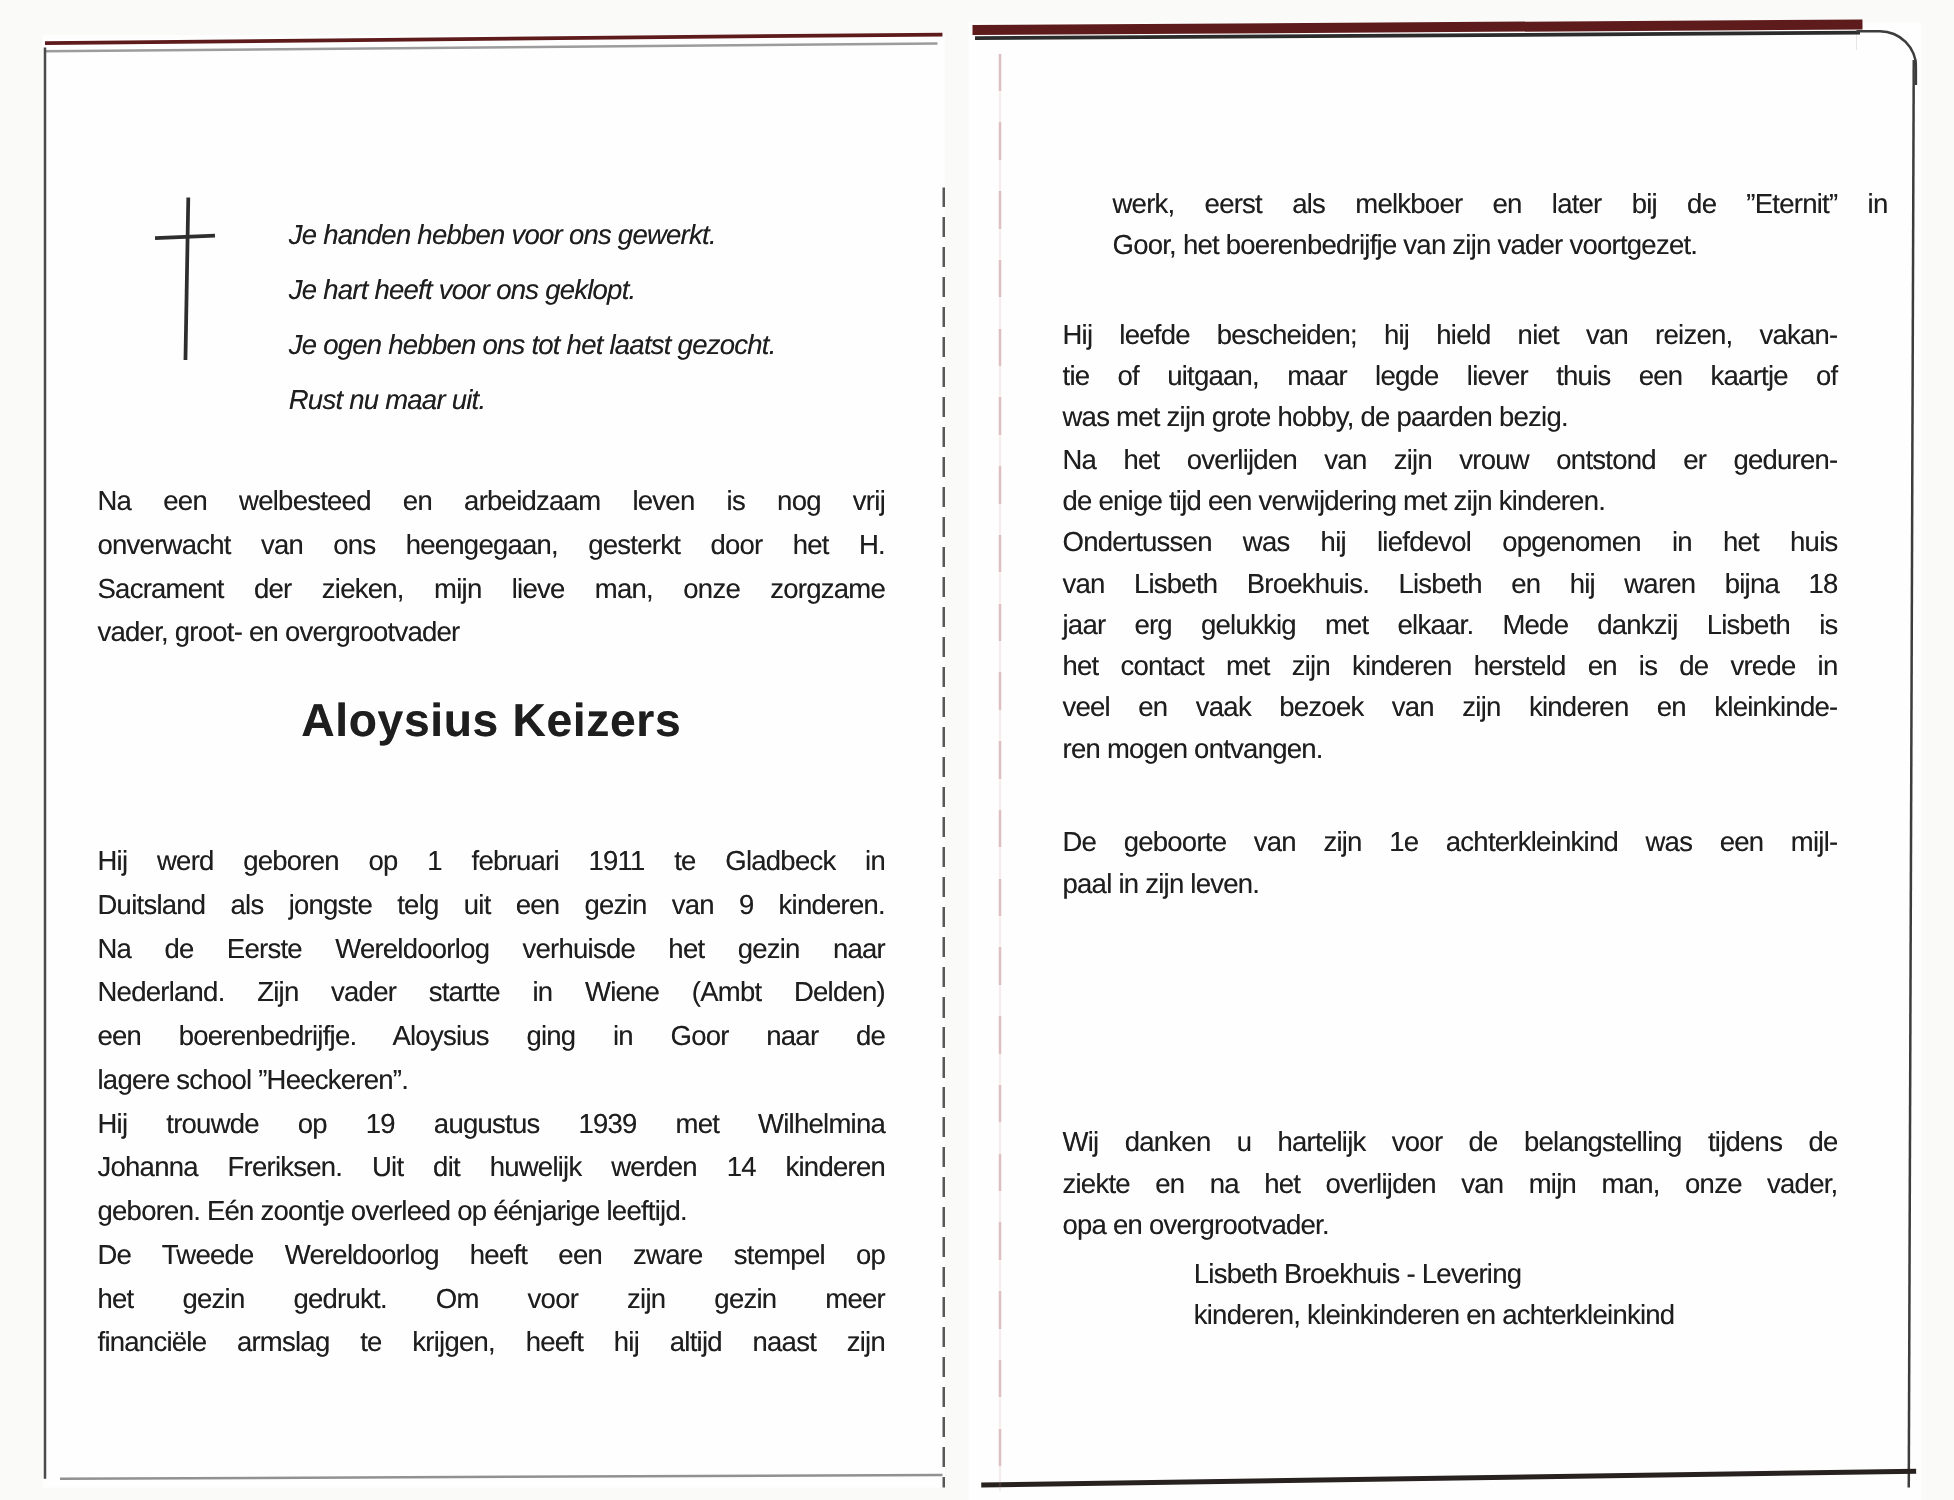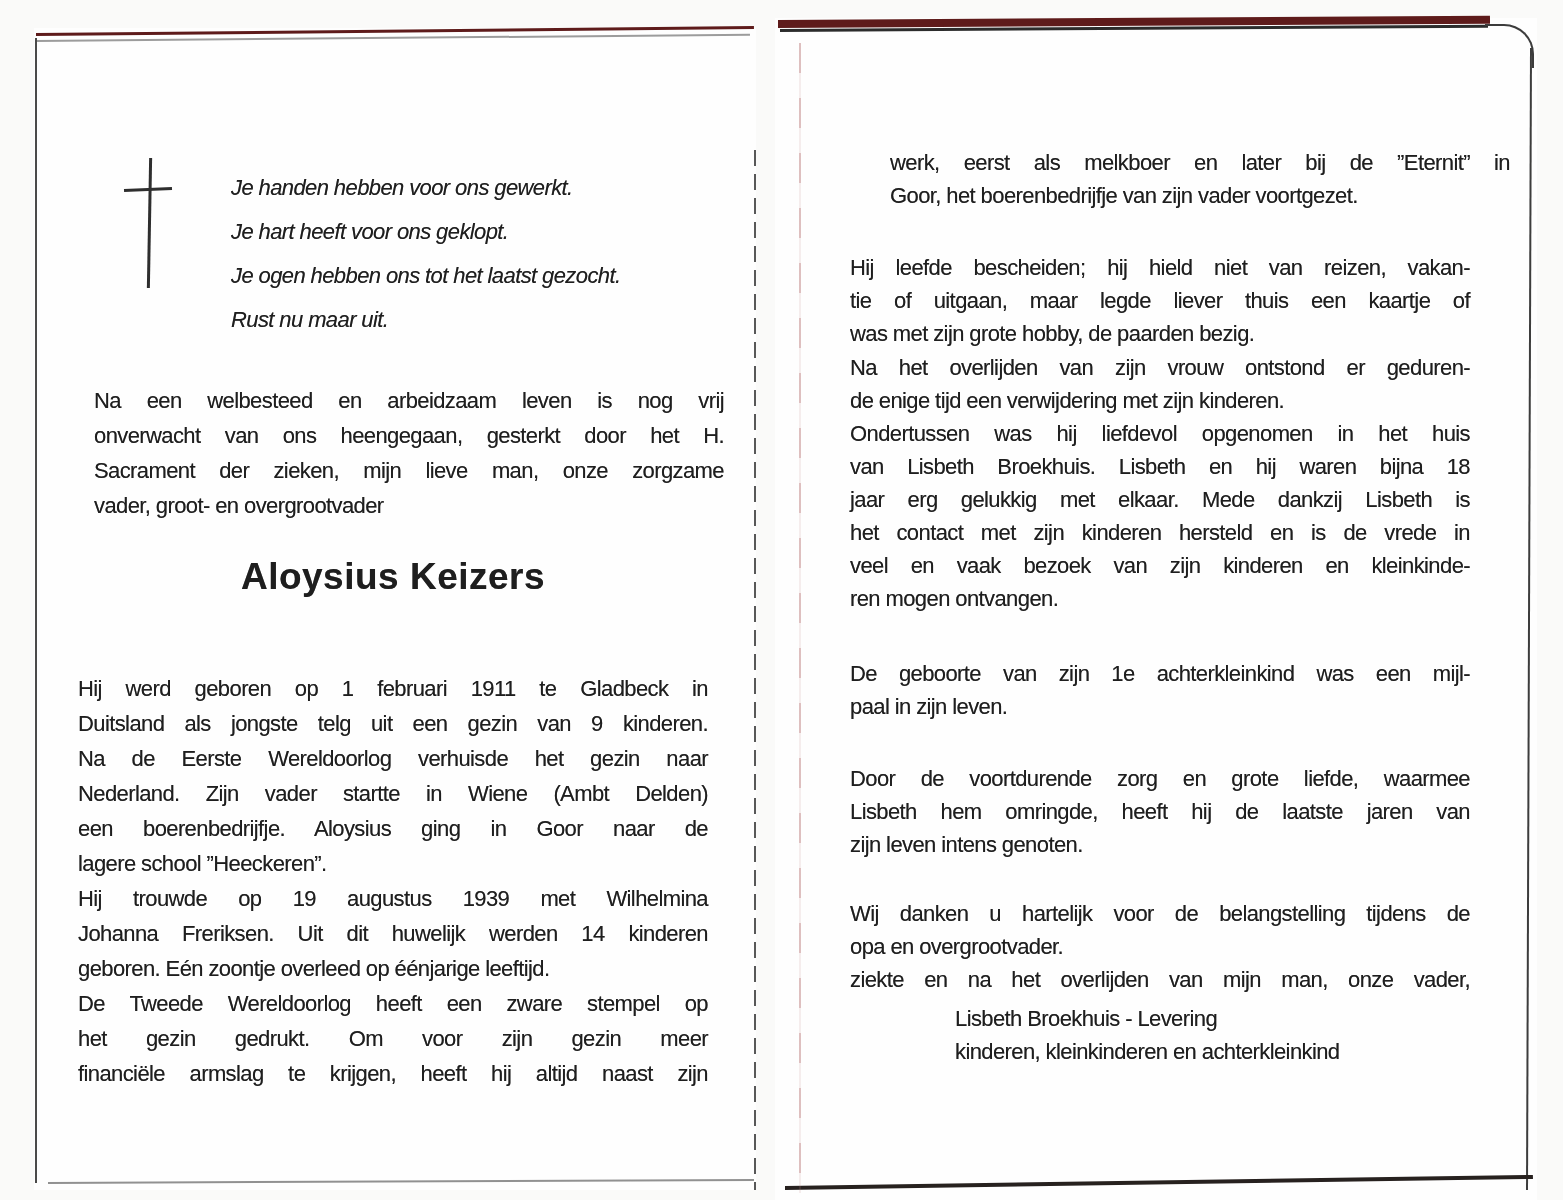--- a/index.html
+++ b/index.html
@@ -35,21 +35,21 @@
   .cross{position:absolute;left:88px;top:128px;width:52px;height:136px;}
   .cross-stem{position:absolute;left:26px;top:2px;width:2.5px;height:130px;background:#2e2e2e;transform:rotate(1deg);}
   .cross-bar{position:absolute;left:2px;top:32px;width:48px;height:2.5px;background:#2e2e2e;transform:rotate(-2.5deg);}
 
   
   .tblock{position:absolute;color:var(--ink);font-size:22px;letter-spacing:-0.6px;
           text-shadow:0 0 0.4px rgba(25,25,25,.55);}
   .lp .tblock{line-height:35px;}
   .rp .tblock{line-height:33px;}
   .poem{left:197px;top:138px;line-height:44px !important;font-style:italic;width:500px;}
-  .intro{left:60px;top:355px;width:630px;}
+  .intro{left:44px;top:355px;width:630px;}
   .name-heading{left:44px;top:529px;width:630px;text-align:center;
      font-size:37px;font-weight:bold;letter-spacing:0.5px;line-height:40px !important;}
   .bio{left:44px;top:643px;width:630px;}
 
   .rp-p1{left:75px;top:128px;width:620px;margin-left:40px;}
   .rp-p2{left:75px;top:233px;width:620px;}
   .rp-p3{left:75px;top:333px;width:620px;}
   .rp-p4{left:75px;top:399px;width:620px;}
   .rp-p5{left:75px;top:639px;width:620px;}
   .rp-p6{left:75px;top:744px;width:620px;}
@@ -134,29 +134,24 @@
         <div class="tline just">van Lisbeth Broekhuis. Lisbeth en hij waren bijna 18</div>
         <div class="tline just">jaar erg gelukkig met elkaar. Mede dankzij Lisbeth is</div>
         <div class="tline just">het contact met zijn kinderen hersteld en is de vrede in</div>
         <div class="tline just">veel en vaak bezoek van zijn kinderen en kleinkinde-</div>
         <div class="tline left">ren mogen ontvangen.</div>
       </div>
     <div class="tblock rp-p5">
         <div class="tline just">De geboorte van zijn 1e achterkleinkind was een mijl-</div>
         <div class="tline left">paal in zijn leven.</div>
       </div>
-    <div class="tblock rp-p6">
-        <div class="tline just">Door de voortdurende zorg en grote liefde, waarmee</div>
-        <div class="tline just">Lisbeth hem omringde, heeft hij de laatste jaren van</div>
-        <div class="tline left">zijn leven intens genoten.</div>
-      </div>
     <div class="tblock rp-p7">
         <div class="tline just">Wij danken u hartelijk voor de belangstelling tijdens de</div>
+        <div class="tline just">ziekte en na het overlijden van mijn man, onze vader,</div>
         <div class="tline left">opa en overgrootvader.</div>
-        <div class="tline just">ziekte en na het overlijden van mijn man, onze vader,</div>
       </div>
     <div class="tblock rp-sig">
         <div class="tline left">Lisbeth Broekhuis - Levering</div>
         <div class="tline left">kinderen, kleinkinderen en achterkleinkind</div>
       </div>
   </div>
 
 </div>
 
 </body></html>

